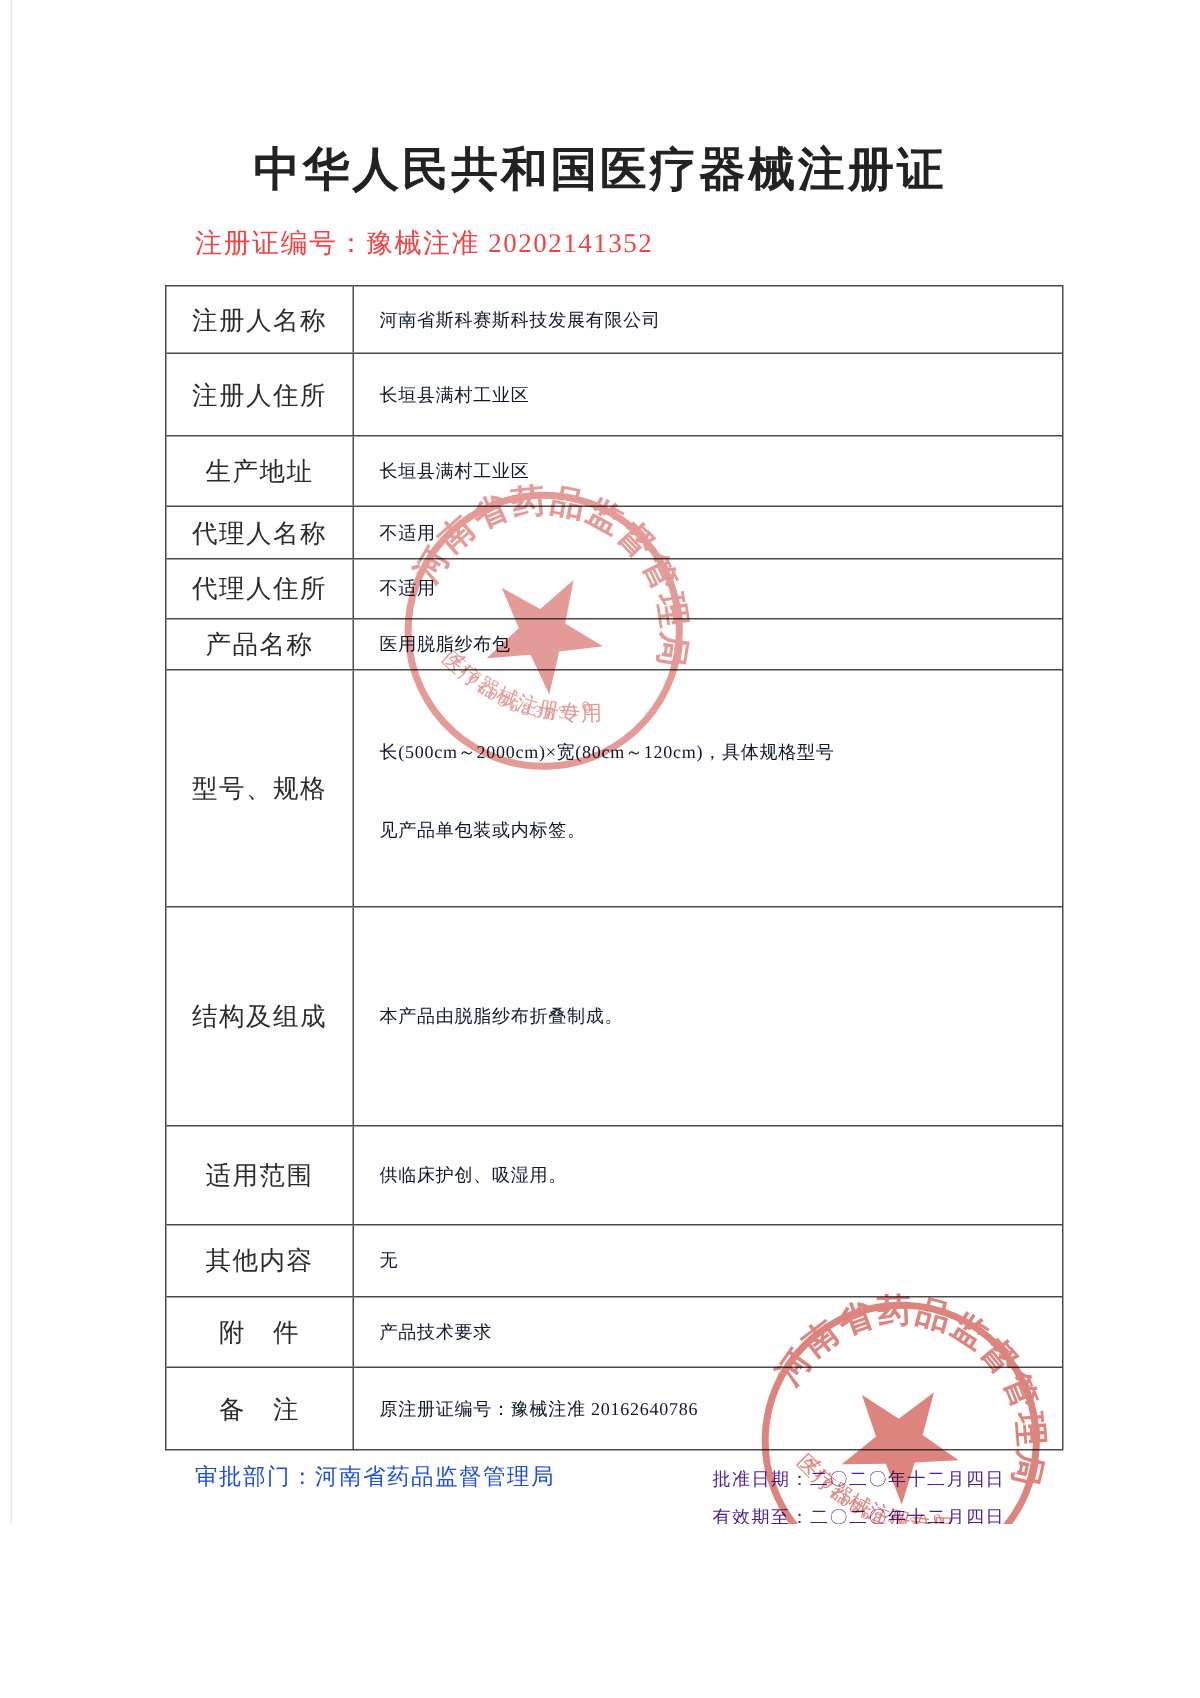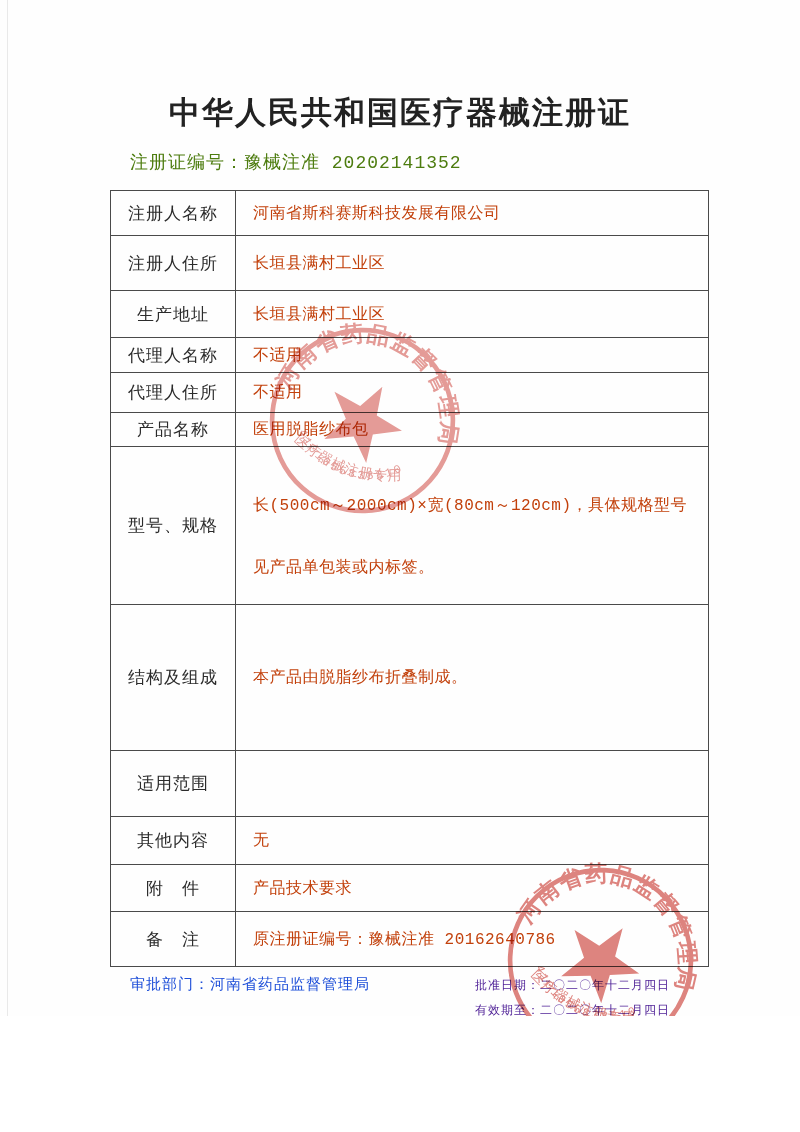--- a/index.html
+++ b/index.html
@@ -1,36 +1,36 @@
 <!DOCTYPE html>
 <html><head>
 <meta charset="utf-8">
 <style>
   html,body{margin:0;padding:0;background:#ffffff;}
   .page{
     position:relative;
     width:800px;height:1016px;
     background:#fefefe;
     overflow:hidden;
-    font-family:Liberation Mono, monospace;
+    font-family:Liberation Serif, serif;
     color:#2e2e2e;
   }
   .paper-edge{
     position:absolute;left:7px;top:0;width:1px;height:1132px;
     background:#e9e9e9;
   }
   .title{
     position:absolute;left:0;top:92px;width:800px;
     text-align:center;
     font-size:31px;font-weight:bold;letter-spacing:2px;
     color:#222;
   }
   .regline{
     position:absolute;left:130px;top:150px;
-    font-size:18px;letter-spacing:1px;color:#4d7c0f;
+    font-size:18px;letter-spacing:1px;color:#ef4444;
   }
   .cert-table{
     position:absolute;left:110px;top:190px;width:599px;
     border:1px solid #4a4a4a;
     box-sizing:border-box;
     background:transparent;
   }
   .trow{
     display:flex;box-sizing:border-box;
     border-bottom:1px solid #4a4a4a;
@@ -40,27 +40,27 @@
     width:125px;box-sizing:border-box;flex:0 0 125px;
     border-right:1px solid #4a4a4a;
     display:flex;align-items:center;justify-content:center;
     font-size:17px;letter-spacing:1px;color:#2b2b2b;
     text-align:left;
   }
   .tvalue{
     flex:1;box-sizing:border-box;
     display:flex;align-items:center;
     padding-left:17px;padding-right:8px;
-    font-size:16px;color:#c2410c;letter-spacing:0.5px;
+    font-size:12px;color:#0f172a;letter-spacing:0.5px;
   }
   .tvalue.pre{
     white-space:pre-line;
     align-items:flex-start;
     padding-top:28px;
-    line-height:62px;
+    line-height:52px;
   }
   .footer-left{
     position:absolute;left:130px;top:975px;
     font-size:15px;letter-spacing:1px;color:#1d4ed8;
   }
   .footer-right{
     position:absolute;left:475px;top:974px;width:250px;
     font-size:12px;letter-spacing:1px;color:#4c1d95;
     line-height:25px;
   }
@@ -118,20 +118,21 @@
       <div class="tlabel">型号、规格</div>
       <div class="tvalue pre">长(500cm～2000cm)×宽(80cm～120cm)，具体规格型号
 见产品单包装或内标签。</div>
     </div>
     <div class="trow" style="height:146px">
       <div class="tlabel">结构及组成</div>
       <div class="tvalue">本产品由脱脂纱布折叠制成。</div>
     </div>
     <div class="trow" style="height:66px">
       <div class="tlabel">适用范围</div>
+      <div class="tvalue">供临床护创、吸湿用。</div>
     </div>
     <div class="trow" style="height:48px">
       <div class="tlabel">其他内容</div>
       <div class="tvalue">无</div>
     </div>
     <div class="trow" style="height:47px">
       <div class="tlabel">附　件</div>
       <div class="tvalue">产品技术要求</div>
     </div>
     <div class="trow" style="height:54px">

